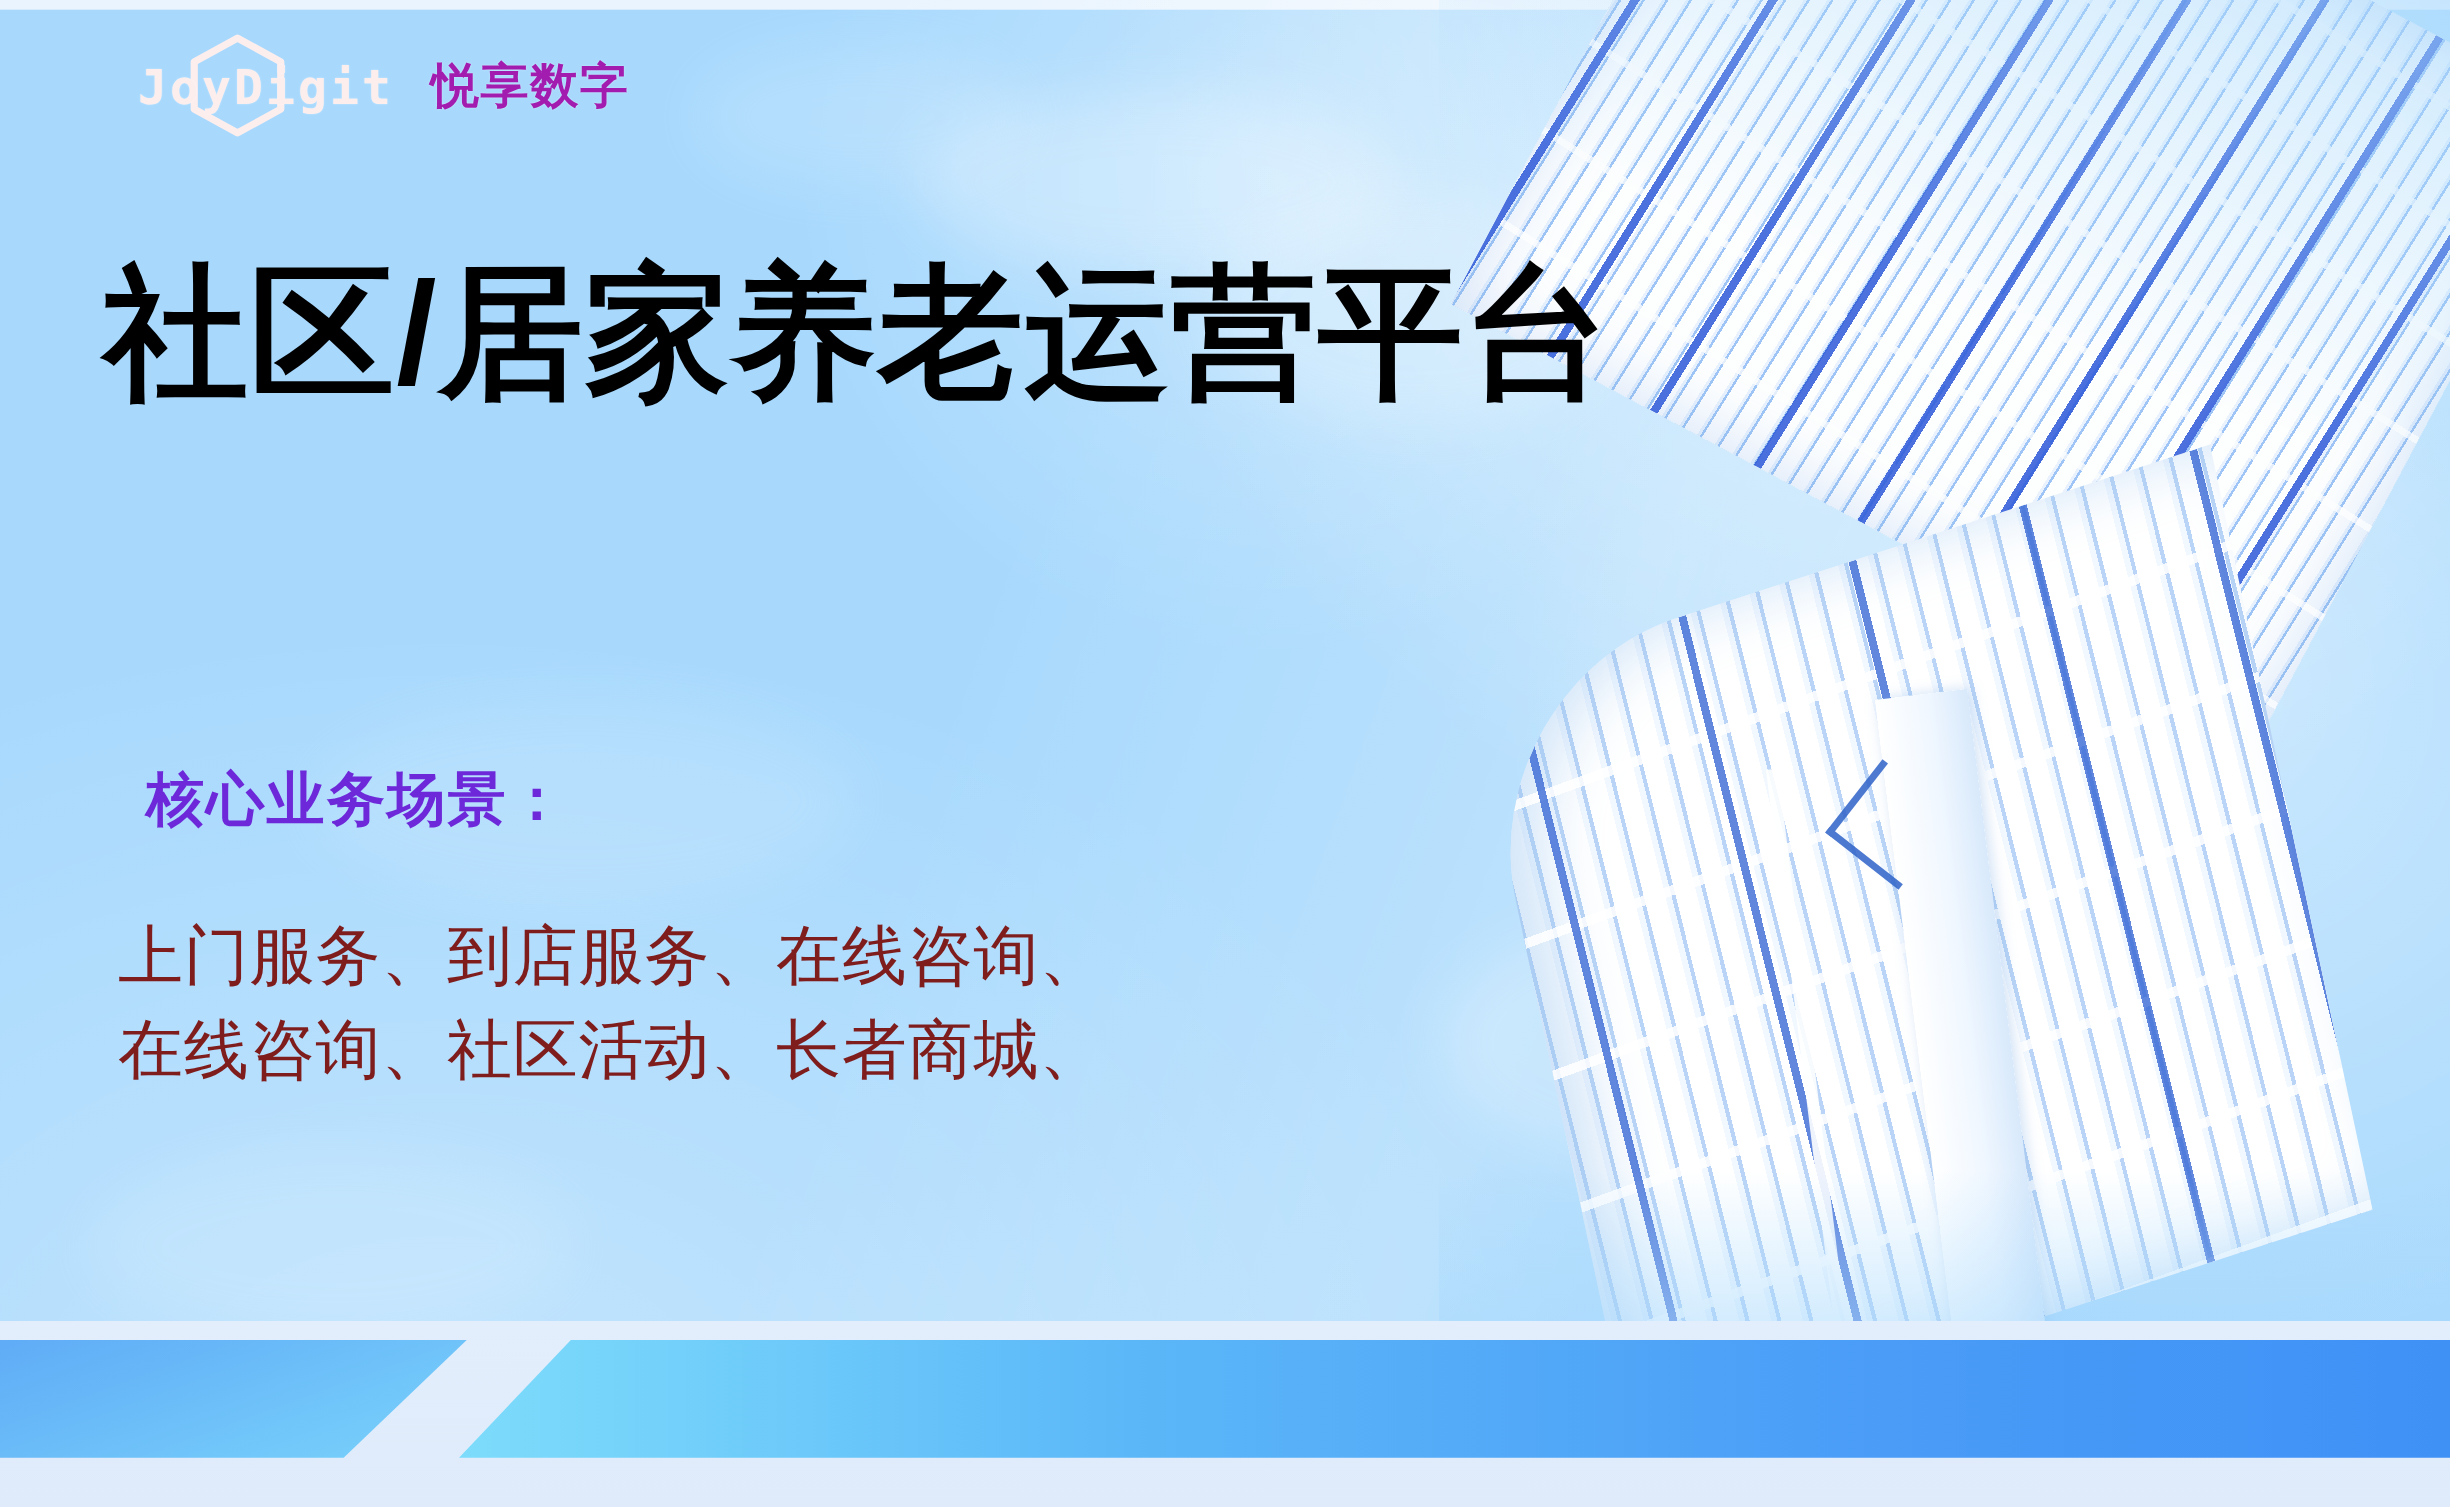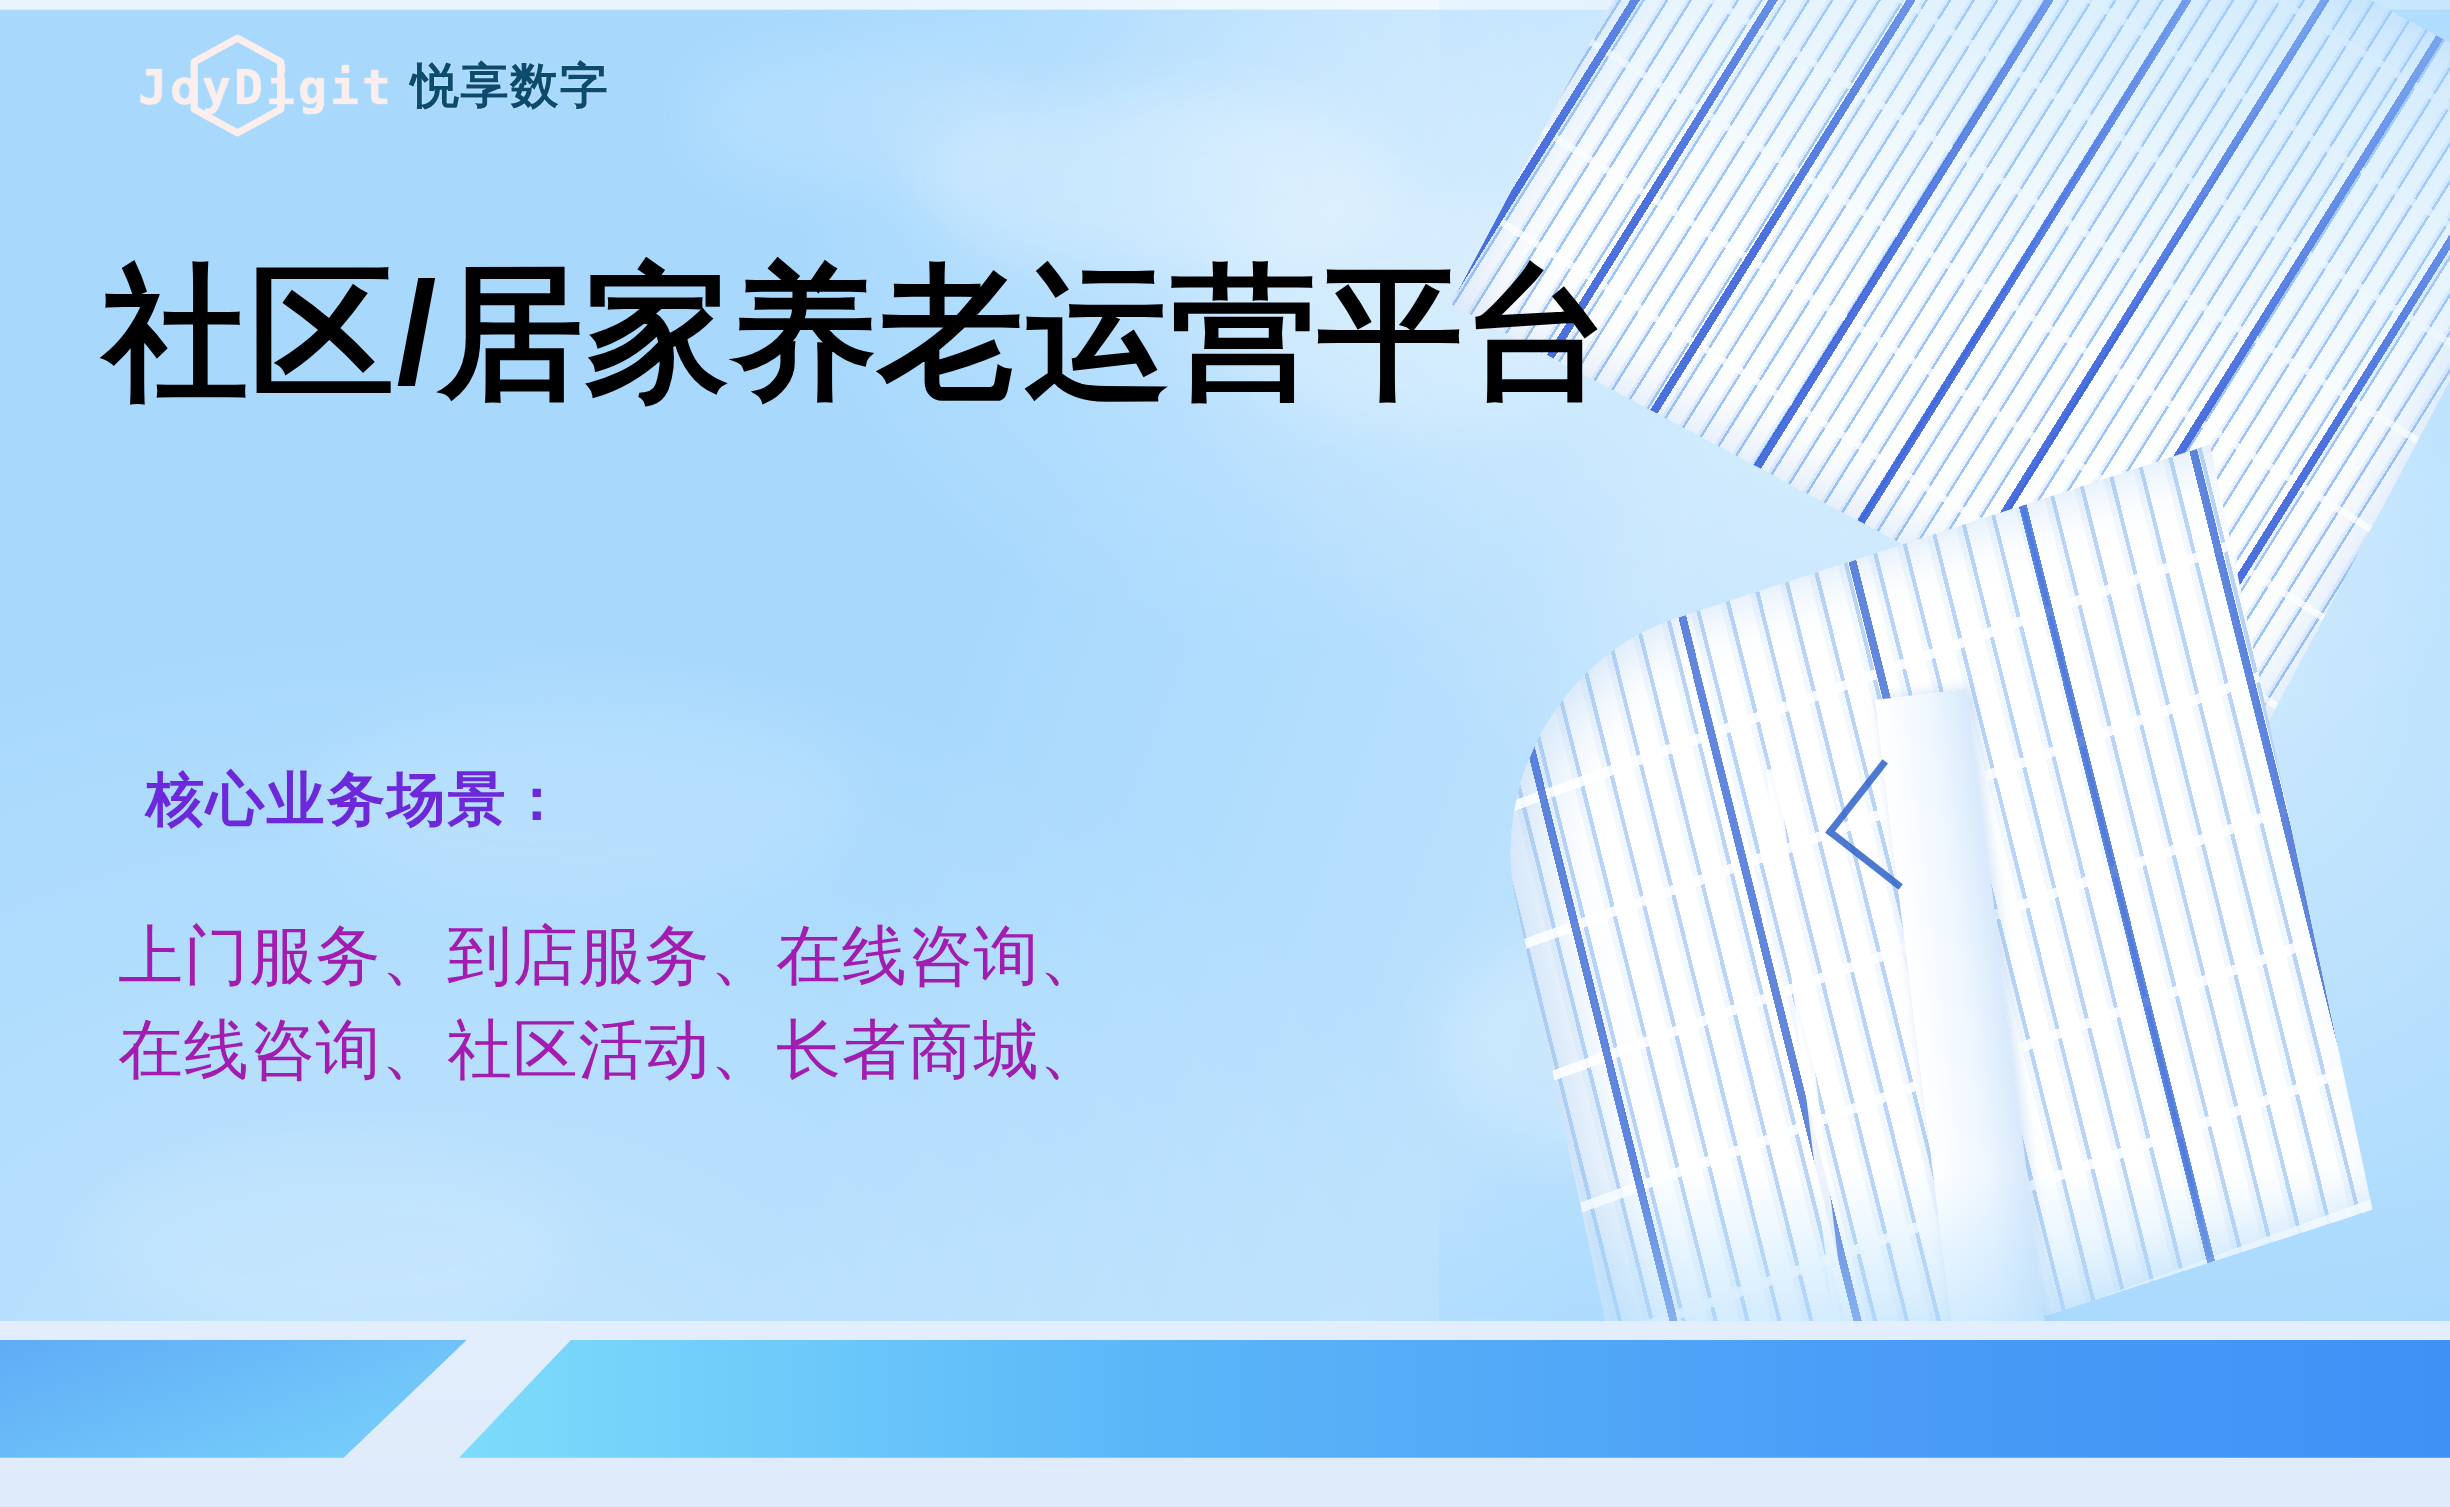--- a/index.html
+++ b/index.html
@@ -184,24 +184,24 @@
     font-weight:bold;
     letter-spacing:3.1px;
     color:#fdeeee;
     font-family:"DejaVu Sans Mono", monospace;
     white-space:nowrap;
     text-shadow:0 0 1.6px rgba(255,255,255,.6);
   }
   .logo-cn {
     font-size:48px;
     font-weight:bold;
-    color:#0c4a6e;
+    color:#a21caf;
     letter-spacing:1.6px;
     white-space:nowrap;
-    margin-left:77px;
+    margin-left:97px;
     text-shadow:0 0 1.6px rgba(255,255,255,.6);
   }
 
   
   .headline {
     position:absolute;
     left:103px; top:257px;
     font-size:145px;
     line-height:1.05;
     font-weight:bold;
@@ -218,21 +218,21 @@
     font-weight:bold;
     color:#6d28d9;
     letter-spacing:2.3px;
     white-space:nowrap;
   }
   .body-list {
     position:absolute;
     left:118px; top:909px;
     font-size:65px;
     line-height:1.45;
-    color:#a21caf;
+    color:#7f1d1d;
     letter-spacing:0.8px;
     white-space:nowrap;
   }
   .body-list div { white-space:nowrap; }
 
   
   .bottom-band {
     position:absolute;
     left:0; bottom:0;
     width:2450px; height:187px;

